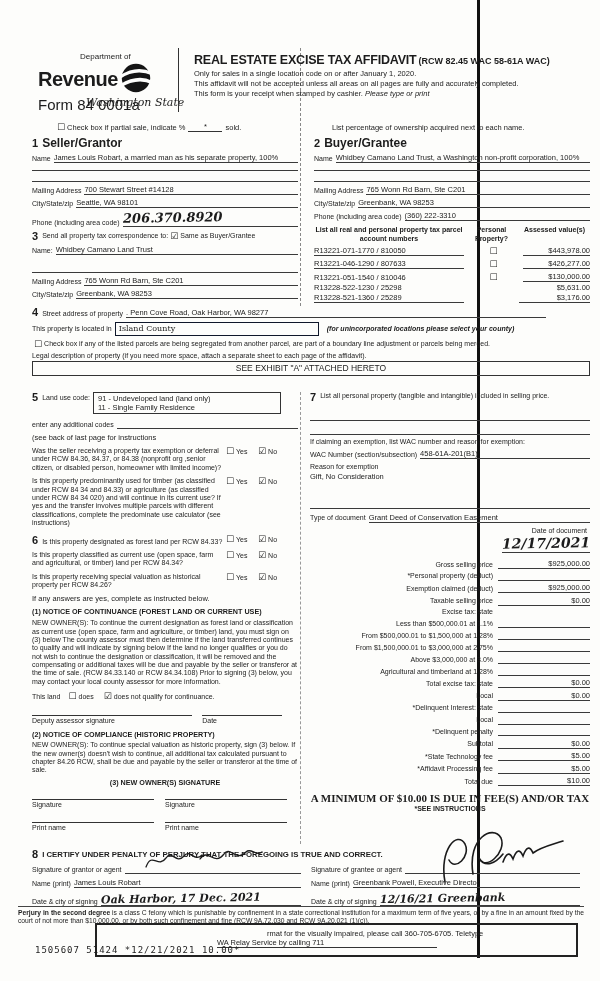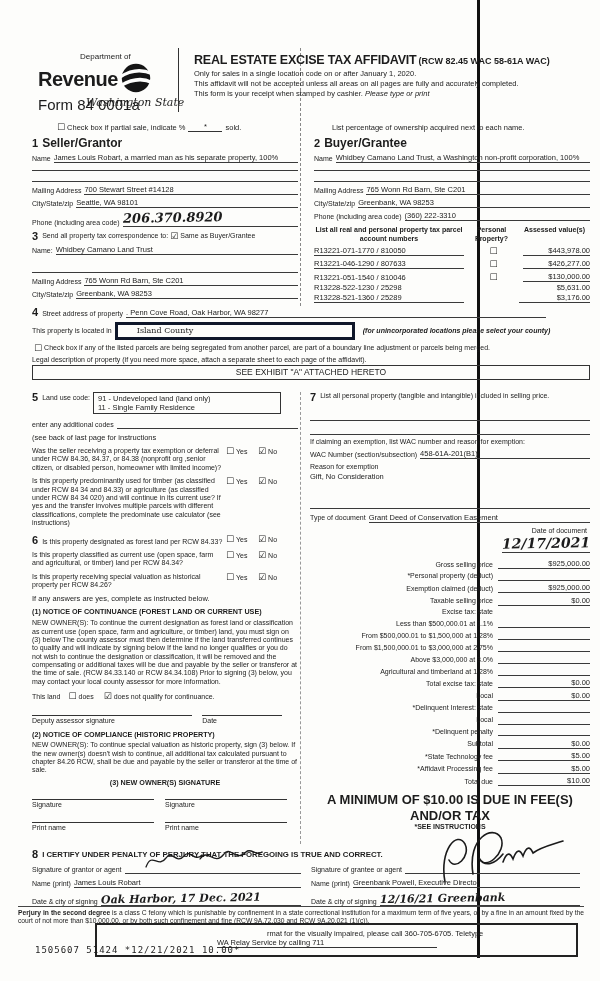--- a/index.html
+++ b/index.html
@@ -51,35 +51,35 @@
   .parcel-head { display:flex; font-weight:bold; margin-top:5px; text-align:center; }
   .ph1 { width:150px; } .ph2 { width:55px; } .ph3 { flex:1; }
   .parcel-row { display:flex; align-items:flex-end; margin-top:3px; }
   .pr-num { width:150px; border-bottom:1px solid #3a3a3a; }
   .pr-num.nb { border-bottom:none; }
   .pr-cb { width:55px; text-align:center; }
   .pr-val { flex:1; text-align:right; border-bottom:1px solid #3a3a3a; }
   .pr-val.nb { border-bottom:none; }
   
   .sec4 { position:absolute; top:307px; left:32px; width:558px; }
-  .loc-box { border:3px solid #0f172a; width:196px; padding:1px 19px; font-family:"DejaVu Serif",serif; font-size:8px; }
+  .loc-box { border:1px solid #0f172a; width:196px; padding:1px 3px; font-family:"DejaVu Serif",serif; font-size:8px; }
   .exhibit-box { border:1px solid #333; margin-top:1px; text-align:center; font-size:8.5px; padding:1px 0 2px; }
   .cols-main { position:absolute; top:392px; left:32px; width:558px; display:flex; }
   .cm-left { width:266px; padding-right:6px; }
   .cm-right { flex:1; padding-left:6px; }
   .codes-box { border:1px solid #333; width:178px; padding:1px 4px; font-size:7.5px; }
   .notice-title { font-weight:bold; margin-top:5px; font-size:7.2px; }
   .para { margin-top:2px; text-align:left; }
   .sig2col { display:flex; margin-top:12px; }
   .sigcell { width:46%; margin-right:4%; border-top:1px solid #333; padding-top:1px; }
   
   .taxrow { display:flex; align-items:flex-end; margin-top:2.4px; }
   .taxlabel { flex:1; text-align:right; padding-right:5px; white-space:nowrap; }
   .taxval { width:92px; border-bottom:1px solid #3a3a3a; text-align:right; min-height:8.5px; }
-  .min-note { text-align:center; font-weight:bold; margin-top:6px; font-size:13px; }
+  .min-note { text-align:center; font-weight:bold; margin-top:6px; font-size:11px;font-family:Liberation Serif, serif; }
   .see-instr { text-align:center; font-weight:bold; font-size:7px; }
   
   .certify { position:absolute; top:849px; left:32px; width:558px; }
   .cert-head { display:flex; align-items:center; }
   .cert-grid { display:flex; }
   .cert-col { width:50%; padding-right:10px; box-sizing:border-box; }
   .cert-row { display:flex; align-items:flex-end; margin-top:4px; }
   .perjury { position:absolute; top:906px; left:18px; width:566px; font-size:6.7px; border-top:1px solid #444; padding-top:2px; text-align:justify; }
   .bottom-box { position:absolute; top:923px; left:95px; width:483px; height:34px; border:2px solid #222; box-sizing:border-box; padding-top:4px; }
   .fi1 { margin-left:170px; width:300px; font-size:7.5px; }

